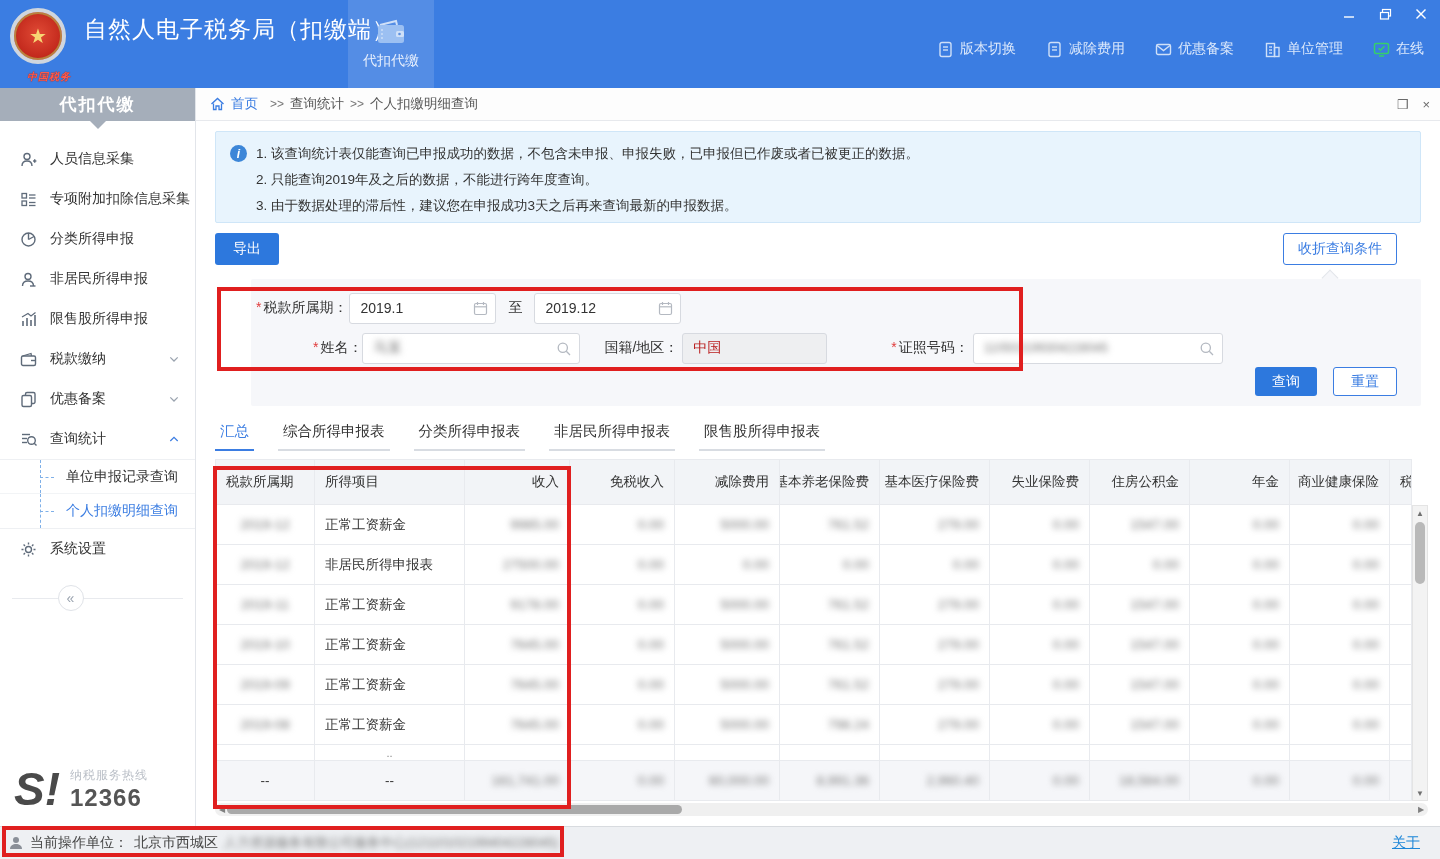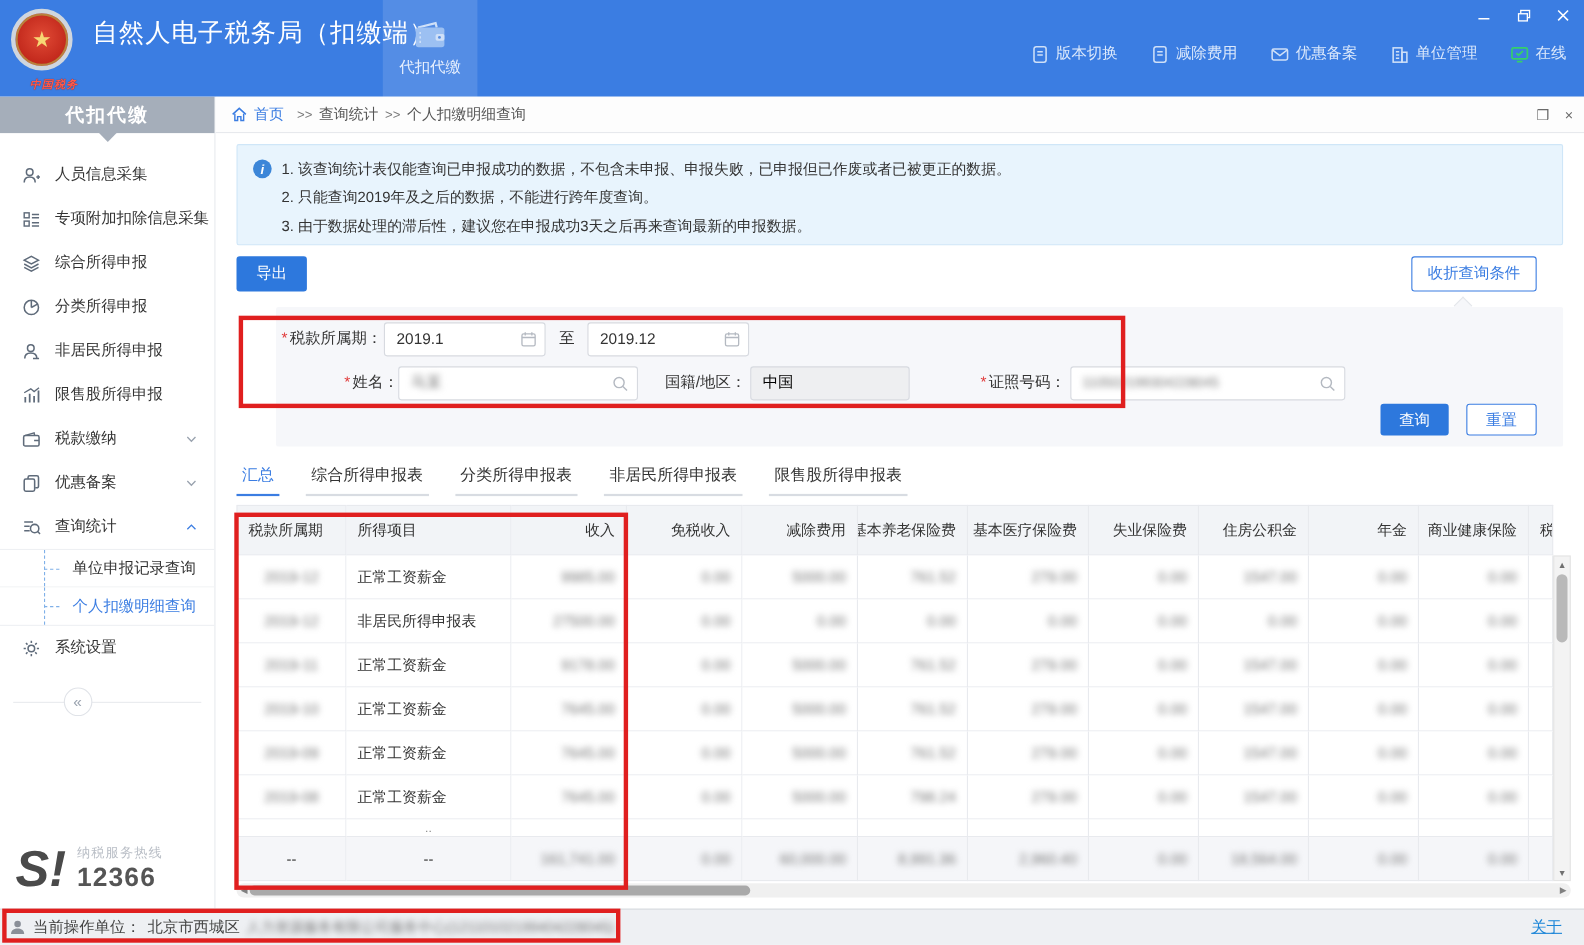--- a/index.html
+++ b/index.html
@@ -61,21 +61,21 @@
   .btn-outline { background:#fff; color:#3b7de2; border:1px solid #3b7de2; border-radius:3px; font-size:14px; padding:0 14px; height:32px; cursor:pointer; font-family:inherit; }
   .toolbar .collapse-q { position:absolute; right:24px; top:0; }
 
   .query-panel { position:relative; margin-top:14px; background:#f6f7fa; border-radius:2px; padding:13px 0 12px 0; height:127px;margin-left:36px; }
   .query-panel .notch { position:absolute; right:85px; top:-7px; width:12px; height:12px; background:#f6f7fa; border-left:1px solid #e3e6ea; border-top:1px solid #e3e6ea; transform:rotate(45deg); }
   .q-row { display:flex; align-items:center; height:32px; }
   .q-row + .q-row { margin-top:8px; }
   .q-label { font-size:14px; color:#333; white-space:nowrap; }
   .req { color:#e03a3a; margin-right:2px; }
   .q-input { position:relative; background:#fff; border:1px solid #d7dae0; border-radius:3px; height:31px; display:flex; align-items:center; padding:0 28px 0 10px; font-size:14px; color:#333; }
-  .q-input.disabled { background:#eeeff1; color:#000000; }
+  .q-input.disabled { background:#eeeff1; color:#b91c1c; }
   .q-input .tail-ic { position:absolute; right:7px; top:7px; color:#b4b9c1; }
   .q-actions { position:absolute; right:24px; bottom:10px; display:flex; gap:16px; }
   .btn-sm { height:29px; padding:0 17px; }
 
   .tabs { margin-top:16px; display:flex; gap:24px; }
   .tab { font-size:14.5px; padding:0 5px 8px 5px; border-bottom:2px solid #d8dce2; color:#333; cursor:pointer; white-space:nowrap; }
   .tab.active { color:#3b7de2; border-bottom-color:#3b7de2; }
 
   .tablewrap { position:relative; margin-top:8px; width:1213px; }
   .trow { display:flex; }
@@ -232,30 +232,20 @@
               <line x1="9" y1="7" x2="15.5" y2="7" stroke="currentColor" stroke-width="1.3"></line>
               <line x1="9" y1="11.5" x2="15.5" y2="11.5" stroke="currentColor" stroke-width="1.3"></line>
               <line x1="9" y1="14.5" x2="15.5" y2="14.5" stroke="currentColor" stroke-width="1.3"></line>
             </svg>
           </span>
           <span>专项附加扣除信息采集</span>
         </div>
         <div class="smi">
           <span class="ic">
             <svg width="17" height="17" viewBox="0 0 17 17">
-              <path d="M2 5.5 L8.5 2 L15 5.5 L8.5 9 Z" stroke="currentColor" stroke-width="1.3" fill="none"></path>
-              <path d="M2 9 L8.5 12.5 L15 9" stroke="currentColor" stroke-width="1.3" fill="none"></path>
-              <path d="M2 12 L8.5 15.5 L15 12" stroke="currentColor" stroke-width="1.3" fill="none"></path>
-            </svg>
-          </span>
-          <span>综合所得申报</span>
-        </div>
-        <div class="smi">
-          <span class="ic">
-            <svg width="17" height="17" viewBox="0 0 17 17">
               <circle cx="8.5" cy="8.5" r="6.5" stroke="currentColor" stroke-width="1.4" fill="none"></circle>
               <line x1="8.5" y1="2" x2="8.5" y2="8.5" stroke="currentColor" stroke-width="1.4"></line>
               <line x1="8.5" y1="8.5" x2="14" y2="5.5" stroke="currentColor" stroke-width="1.4"></line>
             </svg>
           </span>
           <span>分类所得申报</span>
         </div>
         <div class="smi">
           <span class="ic">
             <svg width="17" height="17" viewBox="0 0 17 17">

